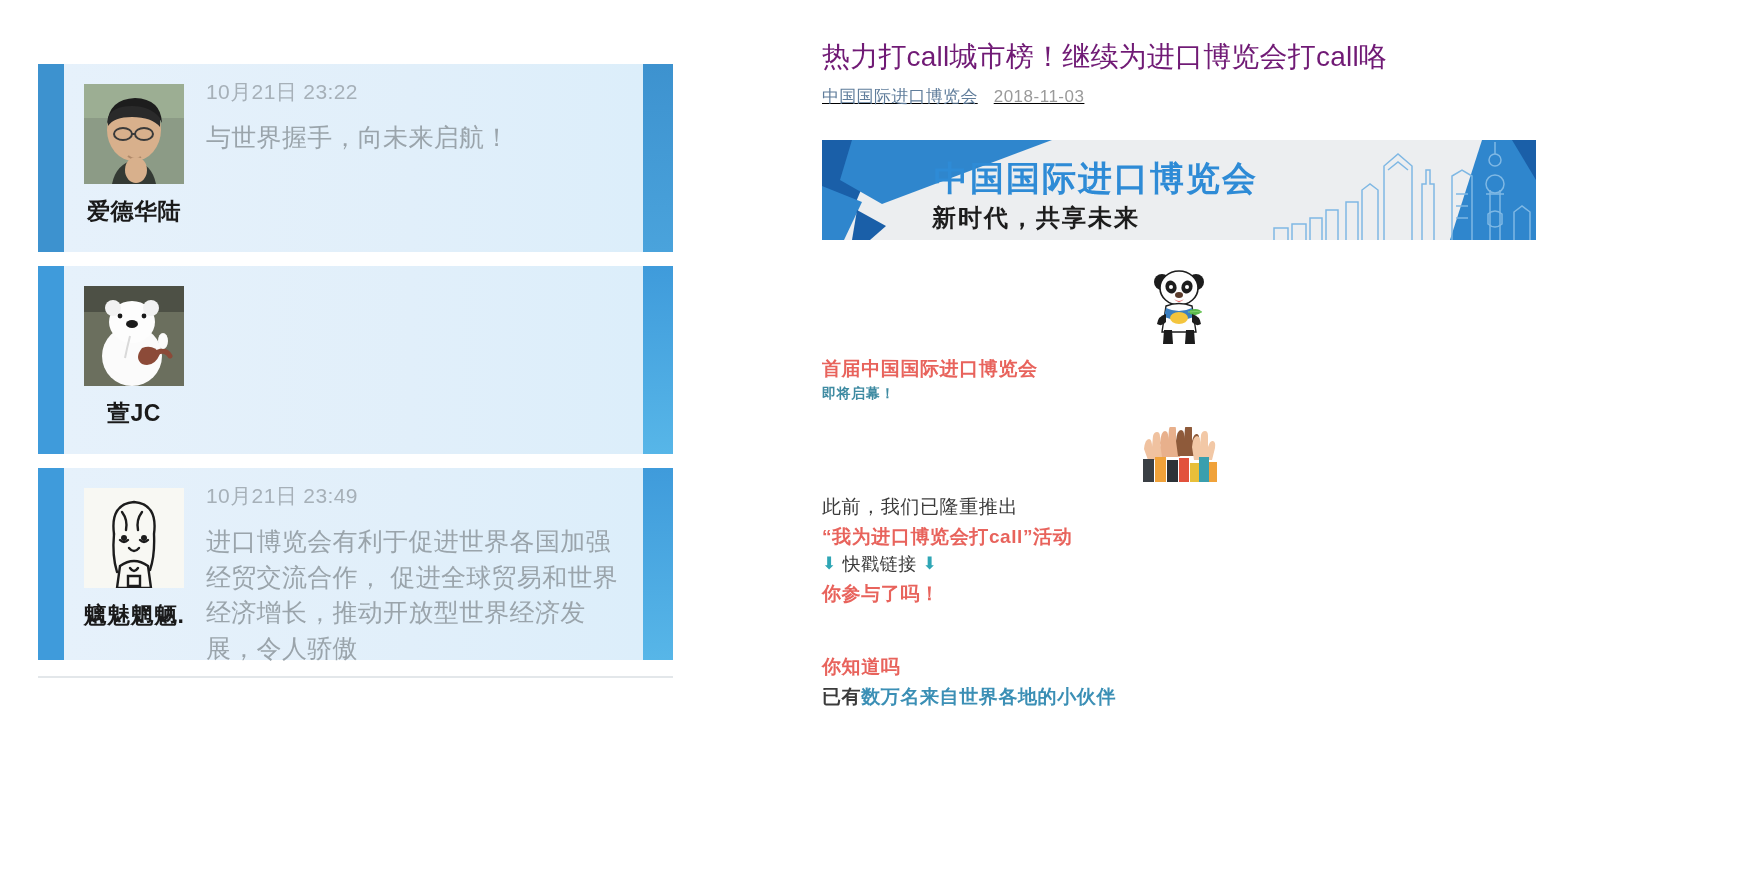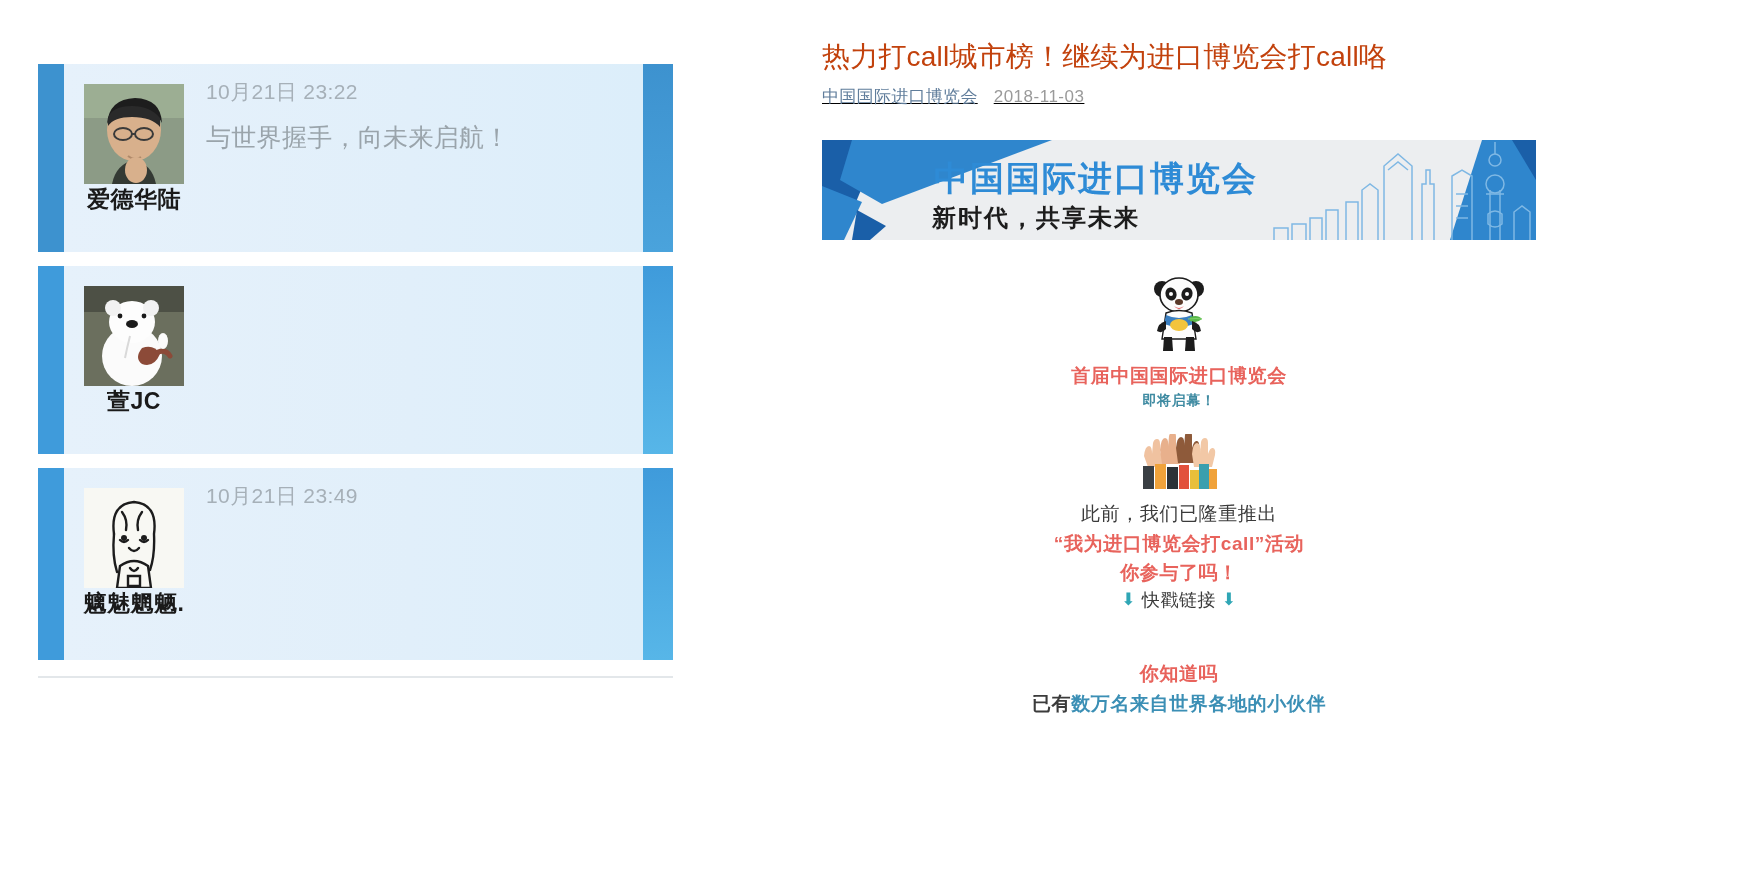--- a/index.html
+++ b/index.html
@@ -55,20 +55,21 @@
   }
   .avatar {
     width: 100px;
     height: 100px;
     background: #cfd8d0;
     overflow: hidden;
     position: relative;
   }
   .avatar svg { display: block; width: 100%; height: 100%; }
   .avatar-name {
+    margin-top: 12px;
     font-size: 23px;
     color: #1a1a1a;
     font-weight: 700;
     letter-spacing: 0.5px;
     white-space: nowrap;
     text-align: center;
   }
   .card-text-col {
     flex: 1 1 auto;
     padding-right: 18px;
@@ -100,21 +101,21 @@
     left: 760px;
     top: 0;
     width: 978px;
     height: 882px;
   }
   .article-title {
     position: absolute;
     left: 62px;
     top: 38px;
     font-size: 28px;
-    color: #c2410c;
+    color: #701a75;
     font-weight: 400;
     letter-spacing: 0.2px;
     white-space: nowrap;
   }
   .article-meta {
     position: absolute;
     left: 62px;
     top: 85px;
     font-size: 17px;
     white-space: nowrap;
@@ -150,23 +151,22 @@
     font-size: 24px;
     font-weight: 700;
     color: #1c1c1c;
     letter-spacing: 2px;
   }
 
   
   .art-body {
     position: absolute;
     left: 62px;
-    top: 255px;
+    top: 248px;
     width: 714px;
-    text-align: center;
   }
   .img-panda {
     display: block;
     margin: 20px auto 8px auto;
     width: 70px;
     height: 78px;
   }
   .img-hands {
     display: block;
     margin: 22px auto 10px auto;
@@ -276,20 +276,21 @@
               <path d="M44 88 l12 0 l0 10 l-12 0z"></path>
             </g>
             <circle cx="40" cy="50" r="3" fill="#1c1c1c"></circle>
             <circle cx="60" cy="50" r="3" fill="#1c1c1c"></circle>
           </svg>
         </div>
         <div class="avatar-name">魑魅魍魉.</div>
       </div>
       <div class="card-text-col">
         <div class="comment-time">10月21日 23:49</div>
+        <div class="comment-text">进口博览会有利于促进世界各国加强经贸交流合作， 促进全球贸易和世界经济增长，推动开放型世界经济发展，令人骄傲</div>
       </div>
     </div>
     <div class="card-rail-right" style="background:linear-gradient(to bottom,#3f9bdb,#57b6e8);"></div>
   </div>
 
   <div class="card-divider" style="top:676px;"></div>
 </div>
 
 <div id="right-panel">
 
@@ -374,28 +375,28 @@
       <rect x="15" y="30" width="11" height="25" fill="#f0a23a"></rect>
       <rect x="27" y="33" width="11" height="22" fill="#2c3237"></rect>
       <rect x="39" y="31" width="10" height="24" fill="#e2513c"></rect>
       <rect x="50" y="36" width="9" height="19" fill="#e8bf3a"></rect>
       <rect x="59" y="30" width="10" height="25" fill="#3a9fae"></rect>
       <rect x="69" y="35" width="8" height="20" fill="#f0a23a"></rect>
     </svg>
 
     <div class="ln ln-dark">此前，我们已隆重推出</div>
     <div class="ln ln-red">“我为进口博览会打call”活动</div>
-    <div class="ln ln-red">你参与了吗！</div>
-
     <div class="ln ln-dark ln-small">
       <span class="arrow-dn">⬇</span>
       <span>快戳链接</span>
       <span class="arrow-dn">⬇</span>
     </div>
 
+    <div class="ln ln-red">你参与了吗！</div>
+
     <div class="gap-a"></div>
 
     <div class="gap-b"></div>
     <div class="ln ln-red">你知道吗</div>
     <div class="ln ln-dark">
       <span class="inline-dark">已有</span><span class="inline-blue">数万名来自世界各地的小伙伴</span>
     </div>
   </div>
 </div>
 

